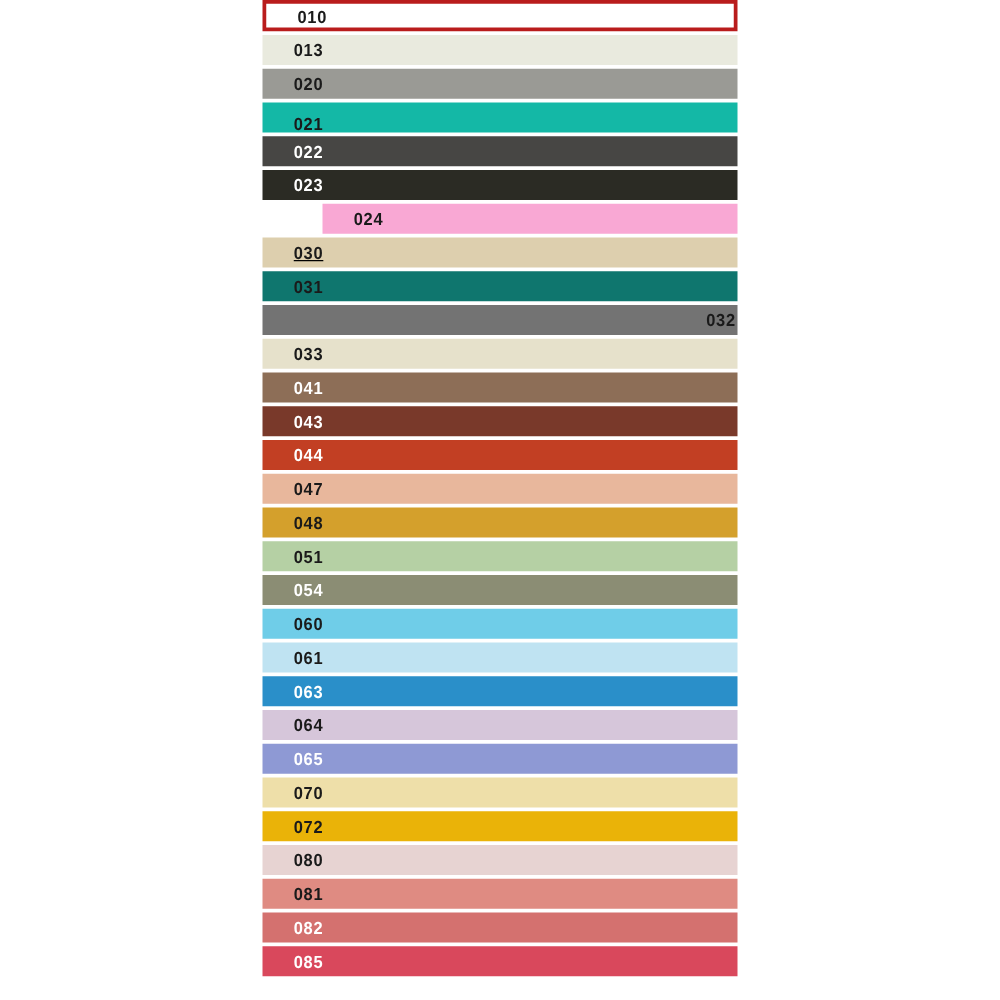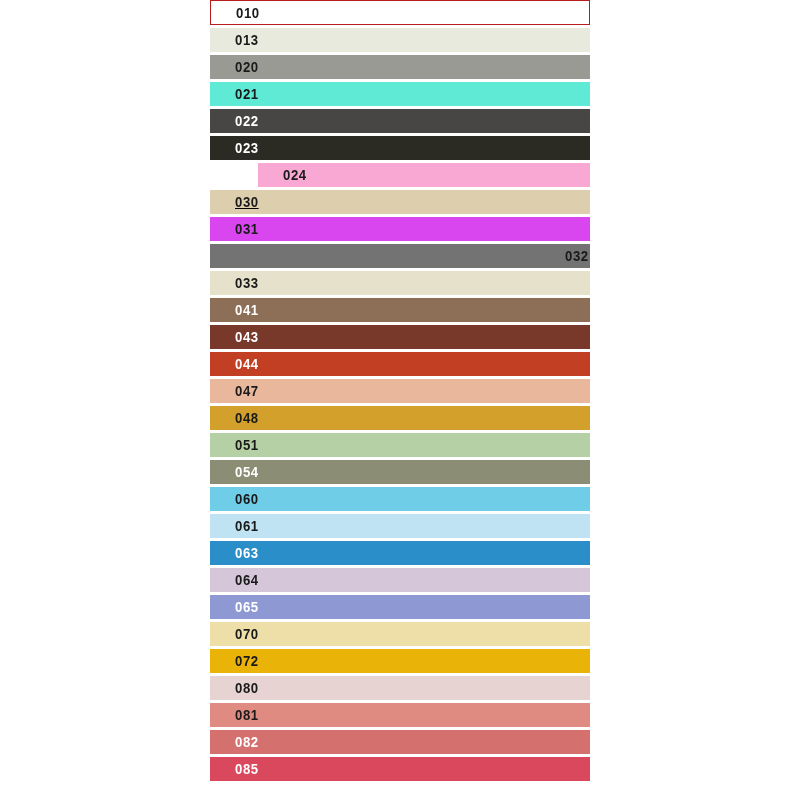--- a/index.html
+++ b/index.html
@@ -33,21 +33,21 @@
   .swatch-row {
     position: relative;
     height: 24px;
     margin-bottom: 3px;
     box-sizing: border-box;
     display: flex;
     align-items: center;
   }
 
   .swatch-row.outlined {
-    border: 1px solid #b91c1c;
+    border: 3px solid #b91c1c;
     height: 25px;
   }
 
   .swatch-code {
     margin-left: 25px;
     font-family: "Liberation Sans", sans-serif;
     font-size: 14px;
     font-weight: bold;
     letter-spacing: 0.6px;
     line-height: 1;
@@ -63,36 +63,36 @@
   <div id="swatch-list">
       <div class="swatch-row outlined" style="background-color: rgb(255, 255, 255);">
         <span class="swatch-code" style="color: rgb(26, 26, 26);">010</span>
       </div>
       <div class="swatch-row" style="background-color: rgb(233, 234, 222);">
         <span class="swatch-code" style="color: rgb(26, 26, 26);">013</span>
       </div>
       <div class="swatch-row" style="background-color: rgb(154, 154, 149);">
         <span class="swatch-code" style="color: rgb(26, 26, 26);">020</span>
       </div>
-      <div class="swatch-row" style="background-color: #5eead4;">
+      <div class="swatch-row" style="background-color: #14b8a6; align-items: flex-end;">
         <span class="swatch-code" style="color: rgb(26, 26, 26);">021</span>
       </div>
       <div class="swatch-row" style="background-color: rgb(71, 70, 68);">
         <span class="swatch-code" style="color: rgb(255, 255, 255);">022</span>
       </div>
       <div class="swatch-row" style="background-color: rgb(43, 43, 36);">
         <span class="swatch-code" style="color: rgb(255, 255, 255);">023</span>
       </div>
       <div class="swatch-row" style="background-color: #f9a8d4; margin-left: 48px;">
         <span class="swatch-code" style="color: rgb(26, 26, 26);">024</span>
       </div>
       <div class="swatch-row" style="background-color: rgb(221, 207, 174); text-decoration: underline;">
         <span class="swatch-code" style="color: rgb(26, 26, 26);">030</span>
       </div>
-      <div class="swatch-row" style="background-color: #d946ef;">
+      <div class="swatch-row" style="background-color: #0f766e;">
         <span class="swatch-code" style="color: rgb(26, 26, 26);">031</span>
       </div>
       <div class="swatch-row" style="background-color: #737373; justify-content: flex-end;">
         <span class="swatch-code" style="color: rgb(26, 26, 26);">032</span>
       </div>
       <div class="swatch-row" style="background-color: rgb(230, 225, 203);">
         <span class="swatch-code" style="color: rgb(26, 26, 26);">033</span>
       </div>
       <div class="swatch-row" style="background-color: rgb(141, 110, 87);">
         <span class="swatch-code" style="color: rgb(255, 255, 255);">041</span>

